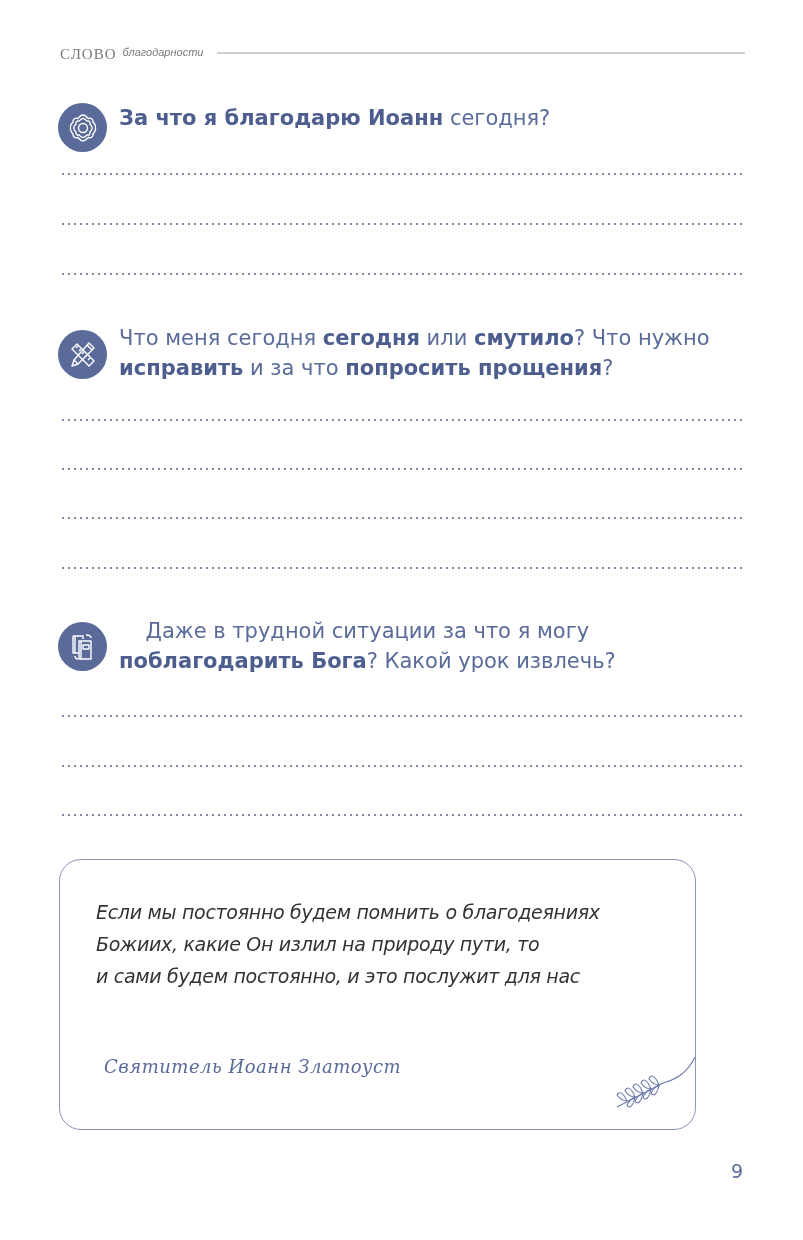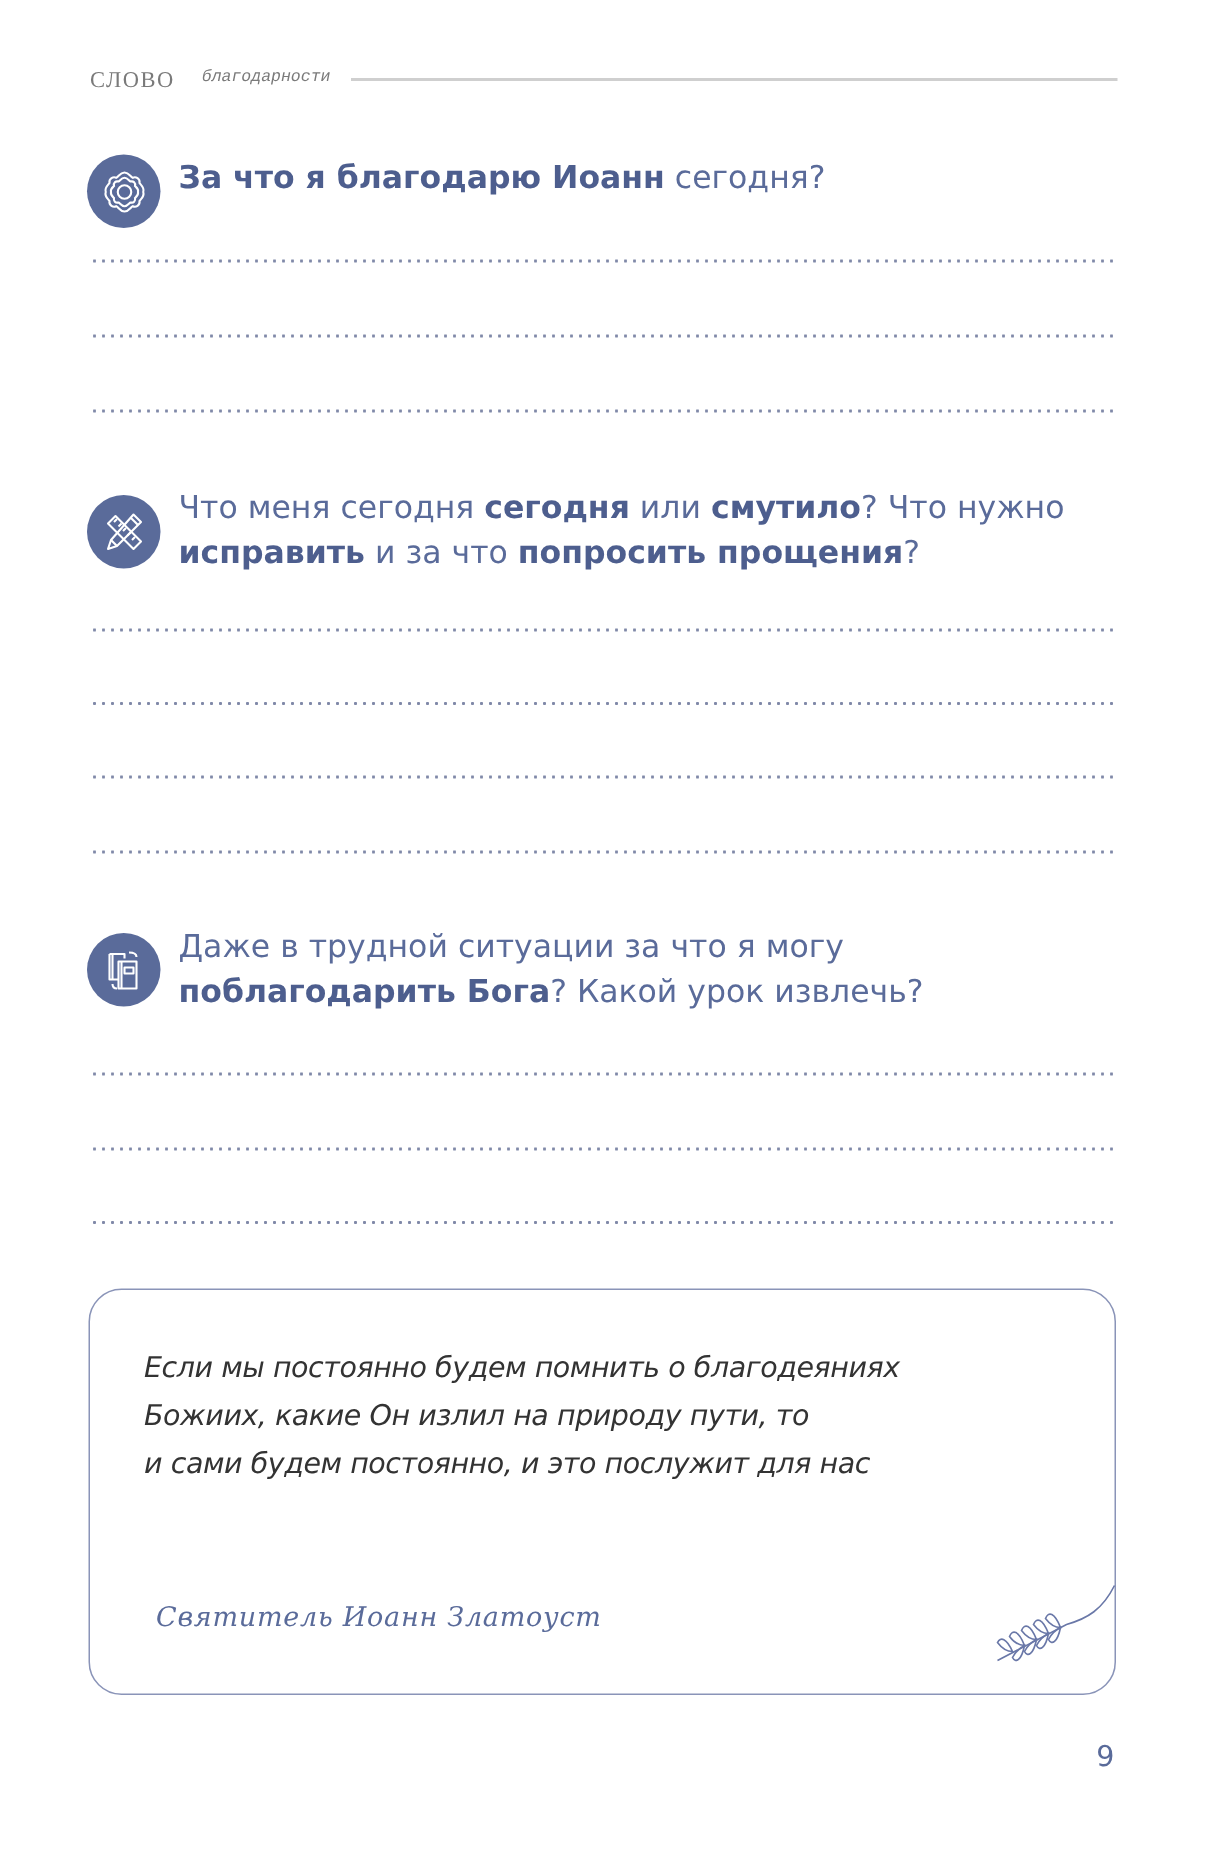--- a/index.html
+++ b/index.html
@@ -1,36 +1,36 @@
 <!DOCTYPE html>
 <html><head>
 <meta charset="utf-8">
 <style>
   html, body { margin: 0; padding: 0; background: #ffffff; }
   body { width: 803px; height: 1240px; position: relative; overflow: hidden;
          font-family: "DejaVu Sans", sans-serif; color: #5a6b9a; }
   .header { position: absolute; left: 60px; top: 46px; right: 58px; height: 24px; display: flex; }
   .header .brand { font-family: "Liberation Serif", serif; font-size: 15px; color: #7a7a7a; letter-spacing: 1px; white-space: nowrap; }
-  .header .brand-script { font-family: Liberation Mono, monospace; font-style: italic; font-size: 11px; color: #7a7a7a; margin-left: 18px; white-space: nowrap; }
+  .header .brand-script { font-family: Liberation Sans, sans-serif; font-style: italic; font-size: 11px; color: #7a7a7a; margin-left: 6px; white-space: nowrap; }
   .header .rule { flex: 1; height: 2px; background: #cfcfcf; margin-left: 14px; margin-top: 6px; }
 
   .q { position: absolute; left: 58px; display: flex; align-items: flex-start; }
   .q .icon { width: 49px; height: 49px; border-radius: 50%; background: #5a6b9a; flex: none; display: flex; align-items: center; justify-content: center; }
   .q .text { margin-left: 12px; font-size: 21px; line-height: 30px; color: #5a6b9a; }
   .q .text b { font-weight: bold; color: #4d5e8e; }
 
   .line { position: absolute; left: 60px; width: 686px; height: 2px;
           background-image: radial-gradient(circle, #8089a8 0.9px, transparent 1.1px);
           background-size: 6px 2px; background-repeat: repeat-x; }
 
-  .quote-box { position: absolute; left: 59px; top: 859px; width: 685px; height: 271px;
+  .quote-box { position: absolute; left: 59px; top: 859px; width: 637px; height: 271px;
                border: 1.5px solid #8a94b8; border-radius: 22px; box-sizing: border-box; }
   .quote-text { position: absolute; left: 36px; top: 36px; width: 640px; font-family: "DejaVu Sans", sans-serif;
                 font-style: italic; font-size: 19px; line-height: 32px; color: #333333; letter-spacing: -0.3px; }
-  .quote-author { position: absolute; left: 44px; top: 208px; font-family: "DejaVu Serif", serif; font-style: italic;
+  .quote-author { position: absolute; left: 44px; top: 196px; font-family: "DejaVu Serif", serif; font-style: italic;
                   font-size: 18px; color: #5a6b9a; letter-spacing: 0.5px; }
   .branch { position: absolute; right: -2px; top: 195px; }
 
   .page-num { position: absolute; right: 60px; top: 1160px; font-size: 19px; color: #5a6b9a; }
 </style>
 </head>
 <body>
 
 <div class="header">
   <span class="brand">СЛОВО</span>
@@ -66,21 +66,21 @@
   </div>
   <div class="text">
     <span>Что меня сегодня </span><b>сегодня</b><span> или </span><b>смутило</b><span>? Что нужно </span><br><b>исправить</b><span> и за что </span><b>попросить прощения</b><span>?</span>
   </div>
 </div>
 <div class="line" style="top:419px;"></div>
 <div class="line" style="top:468px;"></div>
 <div class="line" style="top:517px;"></div>
 <div class="line" style="top:567px;"></div>
 
-<div class="q" style="top:616px;">
+<div class="q" style="top:616px;text-align:center;">
   <div class="icon" style="margin-top:6px;">
     <svg width="32" height="32" viewBox="0 0 32 32" fill="none" stroke="#fff" stroke-width="1.4" stroke-linejoin="round">
       <path d="M6 5 L16 5 L16 8 M6 5 L6 22 L12 22"></path>
       <path d="M8 5 L8 22"></path>
       <path d="M12 10 L24 10 L24 28 L12 28 Z"></path>
       <path d="M14 10 L14 28"></path>
       <rect x="16" y="14" width="6" height="4"></rect>
       <path d="M19 4 C22 4 24 5 24 7"></path>
       <path d="M8 25 C8 27 9 28 11 28"></path>
     </svg>

